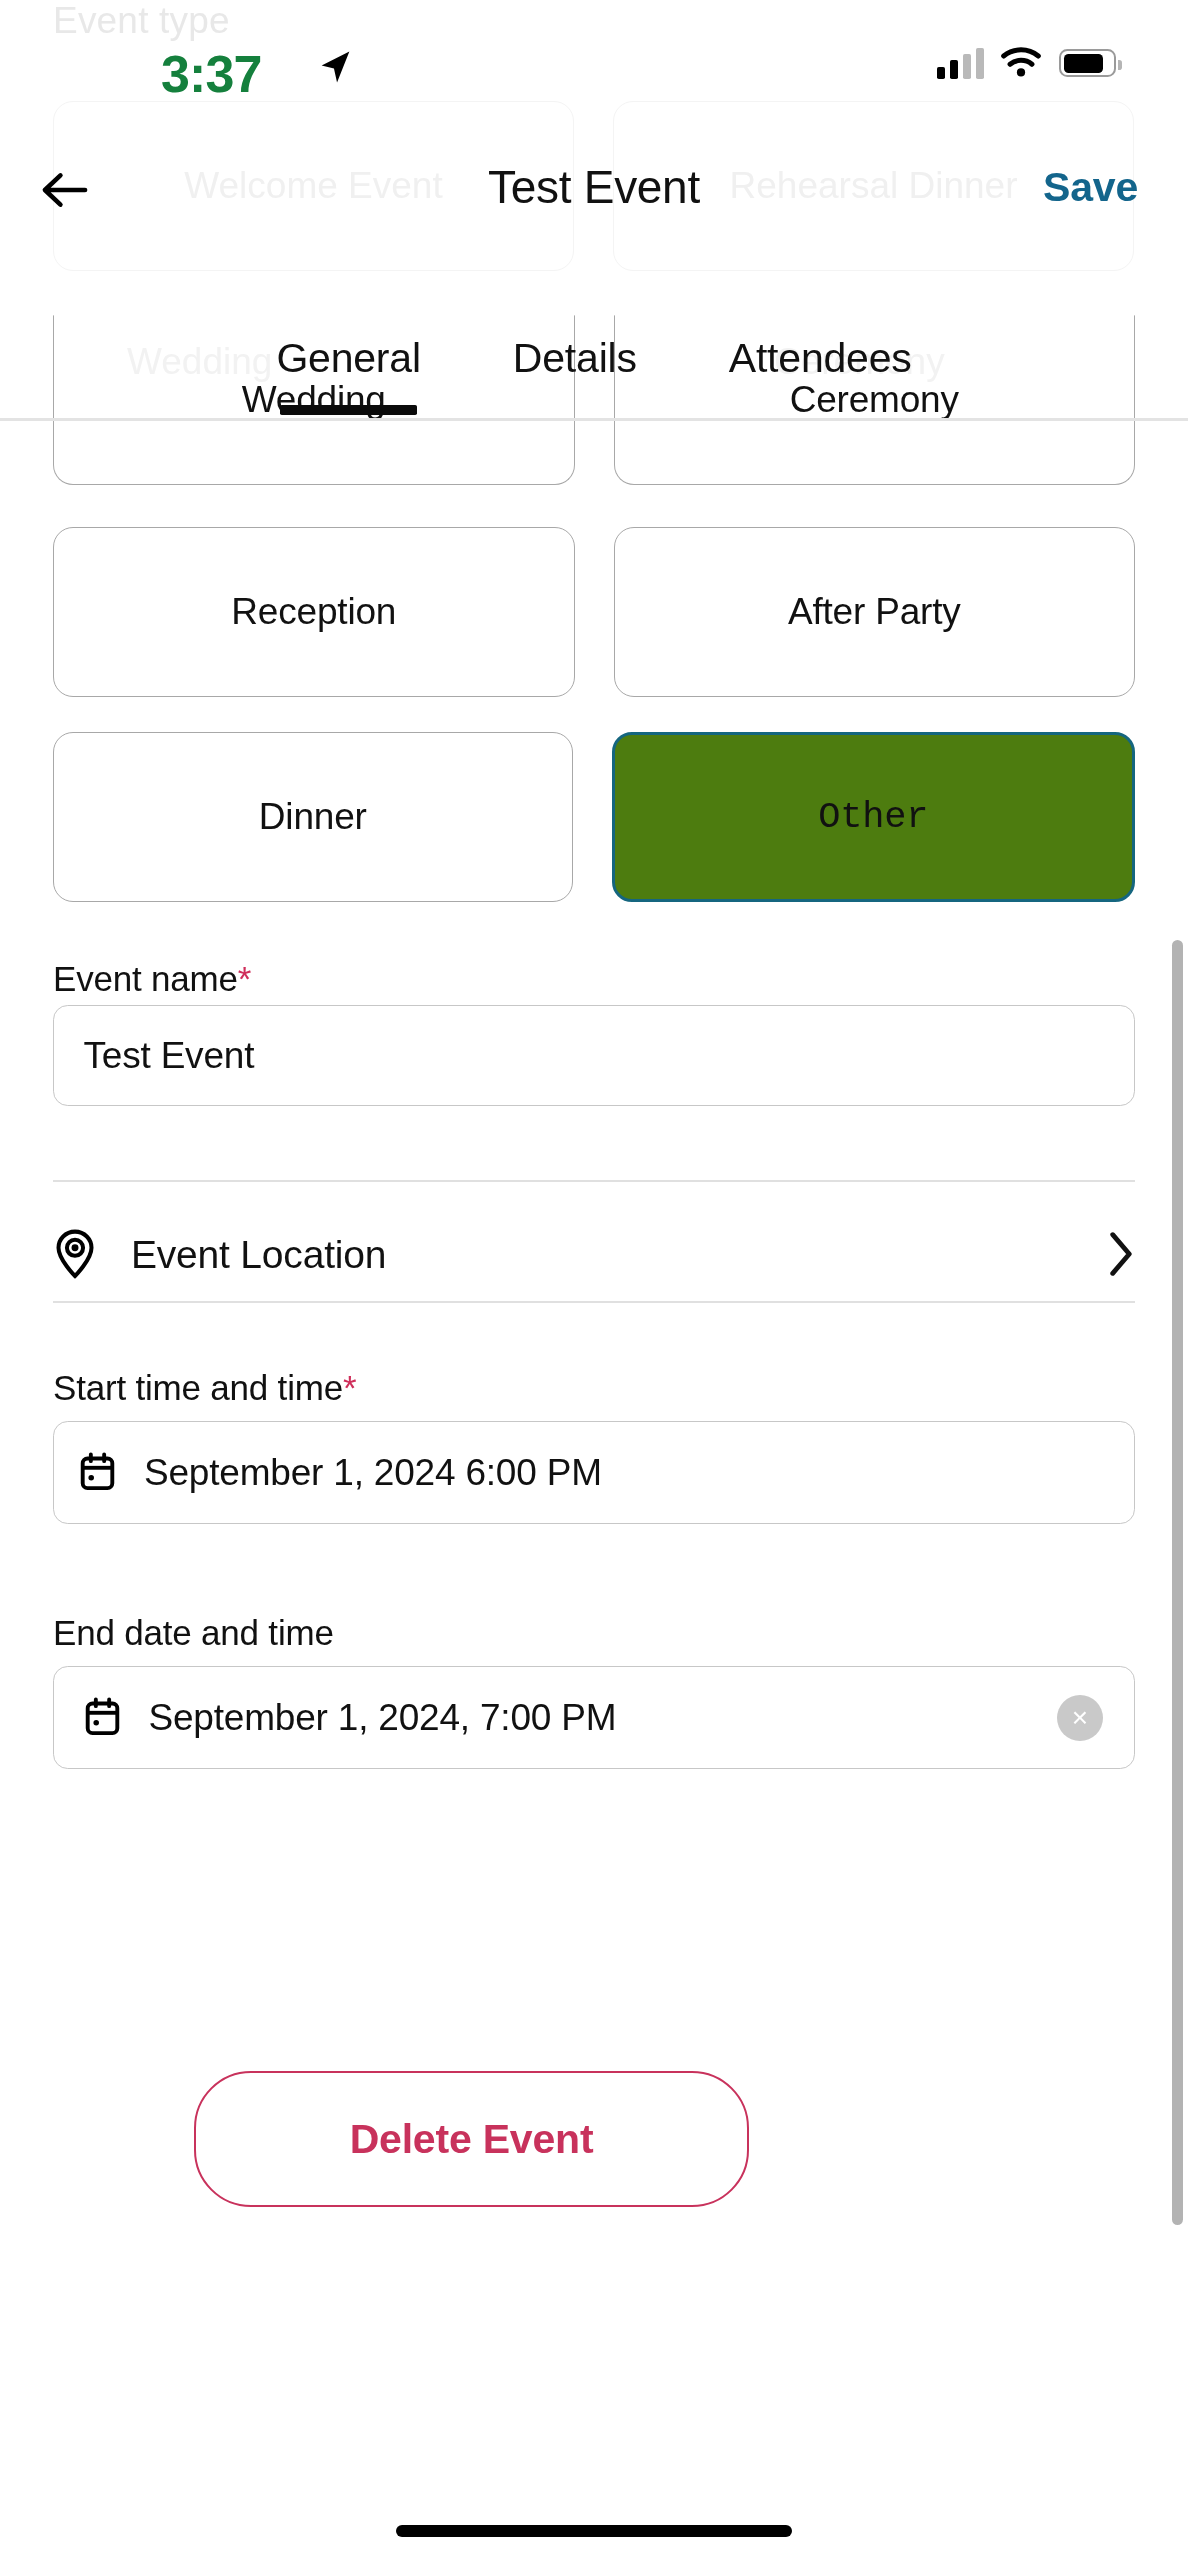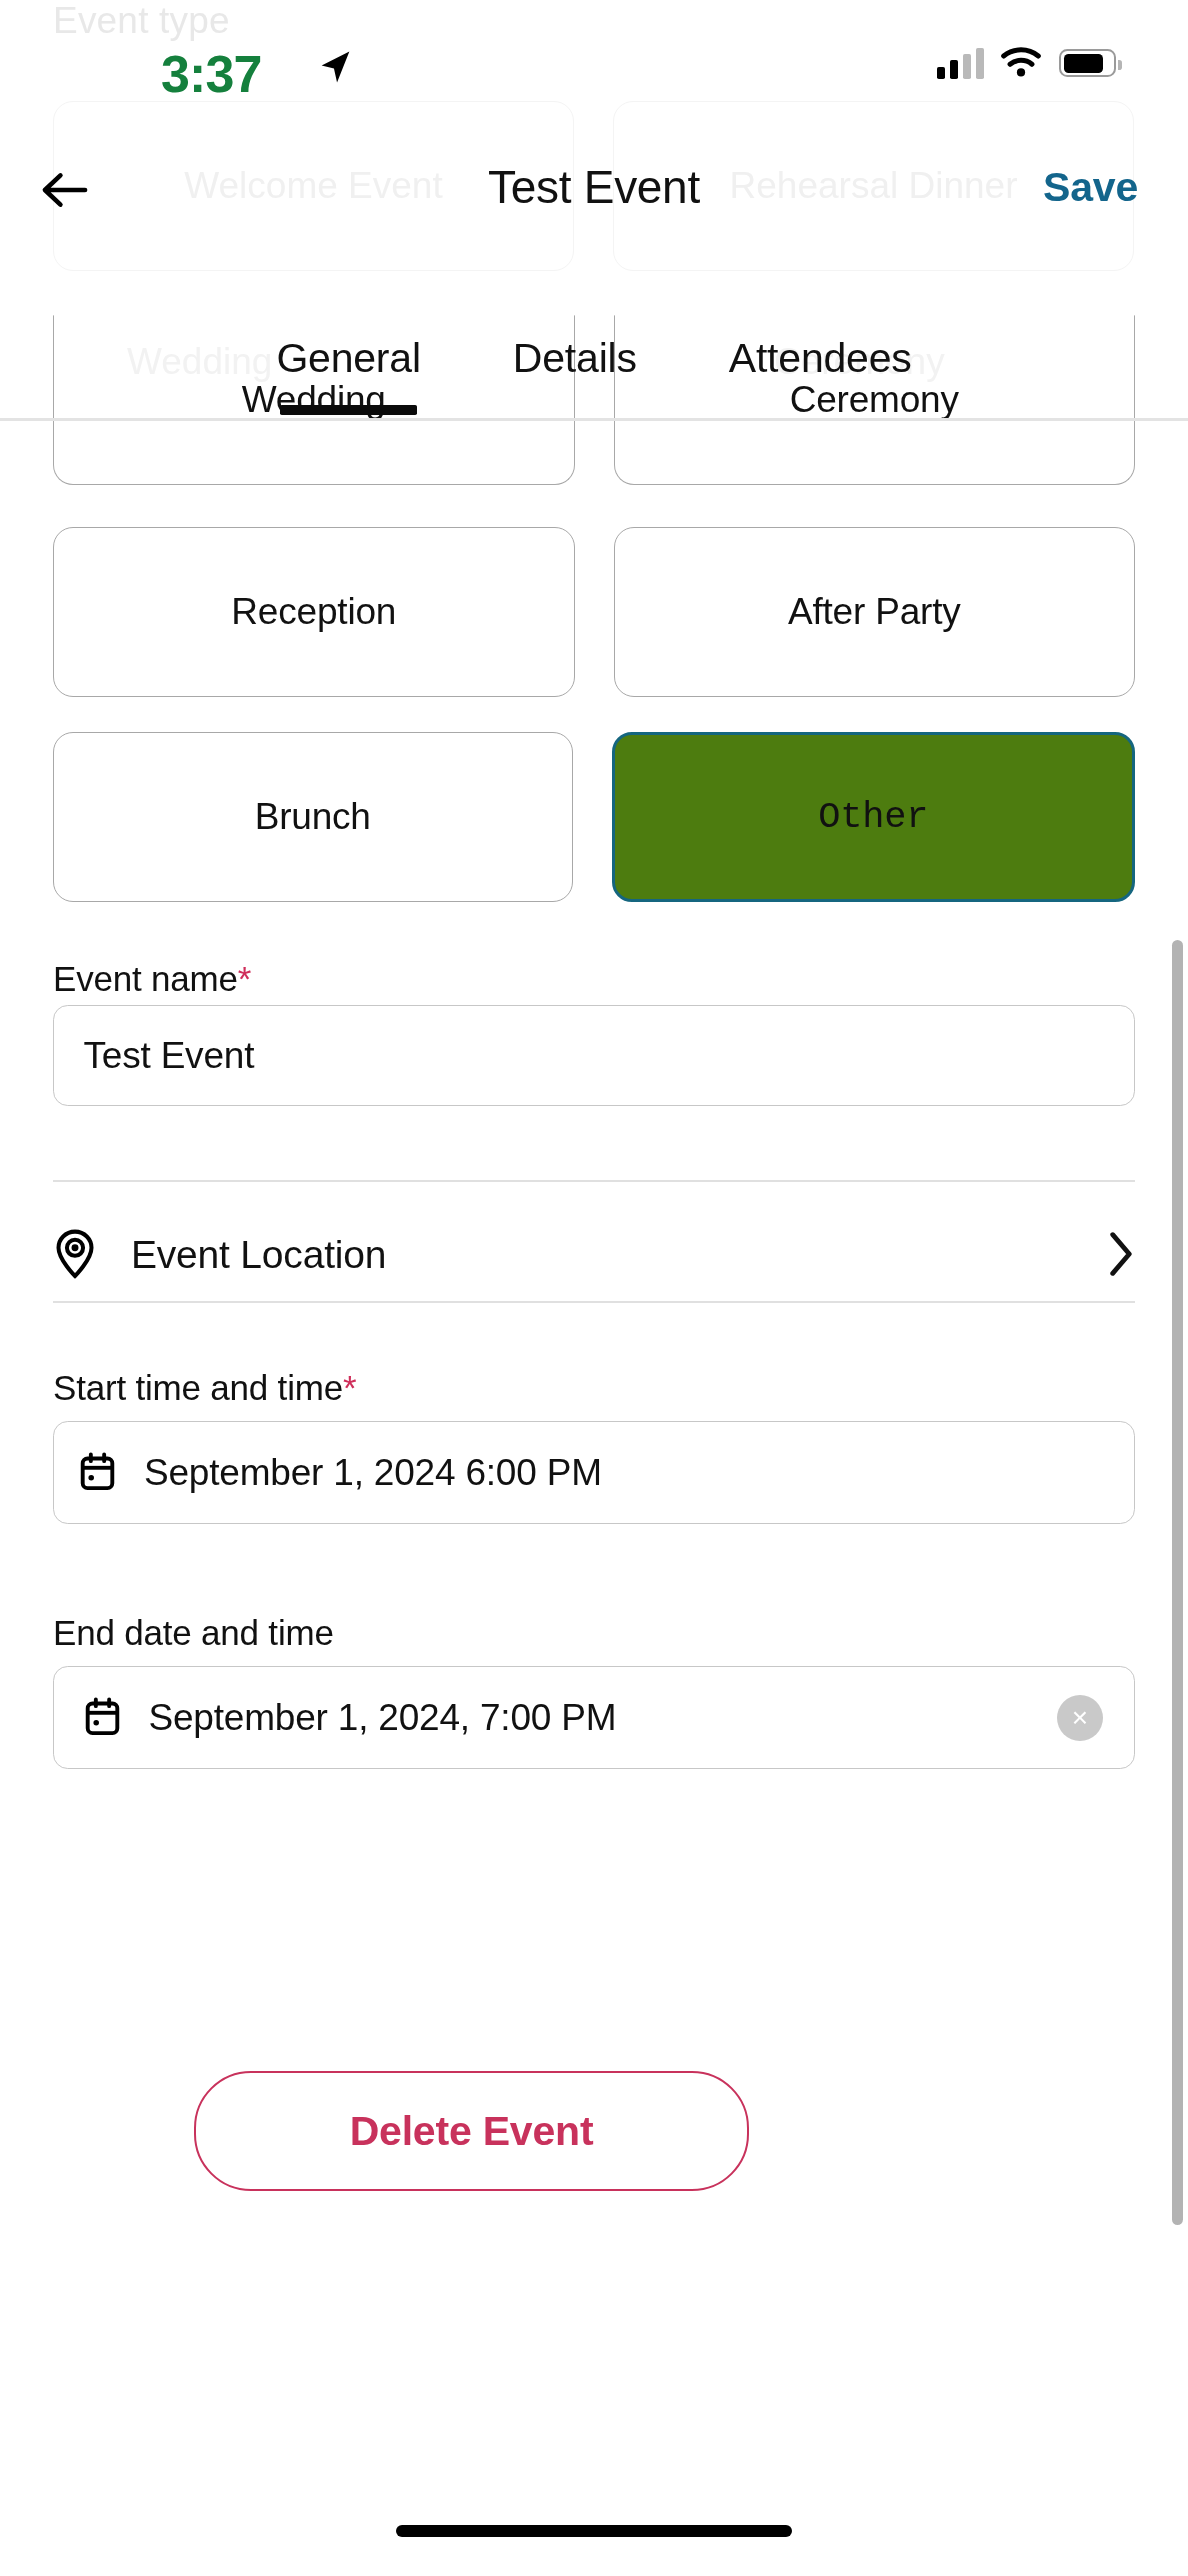--- a/index.html
+++ b/index.html
@@ -104,21 +104,21 @@
   .chev { margin-left:auto; }
 
   .clear-btn {
     position:absolute; right:31px; top:50%; transform:translateY(-50%);
     width:46px; height:46px; border-radius:50%; background:#c9c9c9;
     display:flex; align-items:center; justify-content:center;
     color:#fff; font-size:28px; line-height:1;
   }
 
   .delete-btn {
-    position:absolute; left:194px; width:555px; height:120px;
+    position:absolute; left:194px; width:555px; height:136px;
     border:2.8px solid #c8325c; border-radius:57px; background:#fff;
     display:flex; align-items:center; justify-content:center;
     font-size:41px; font-weight:700; color:#c8325c; letter-spacing:-0.2px;
   }
 
   
   .scrollbar {
     position:absolute; right:5.5px; top:940px; width:11px; height:1285px;
     background:#b3b3b3; border-radius:5.5px;
   }
@@ -197,21 +197,21 @@
       <div class="chip clipped">Wedding</div>
       <div class="chip clipped">Ceremony</div>
     </div>
 
     <div class="chip-row row-2">
       <div class="chip">Reception</div>
       <div class="chip">After Party</div>
     </div>
 
     <div class="chip-row row-3">
-      <div class="chip">Brunch</div>
+      <div class="chip">Dinner</div>
       <div class="chip selected">Other</div>
     </div>
 
     <div class="field-label" style="top:533px;">
       <span>Event name</span><span class="req">*</span>
     </div>
     <div class="input-box" style="top:579px; height:101px; padding:0 29.5px;">
       <span class="input-val">Test Event</span>
     </div>
 

